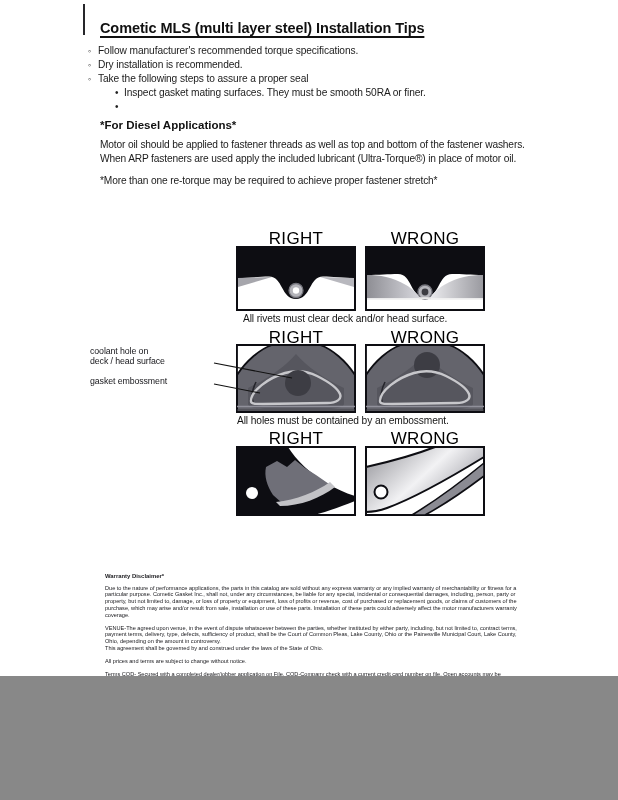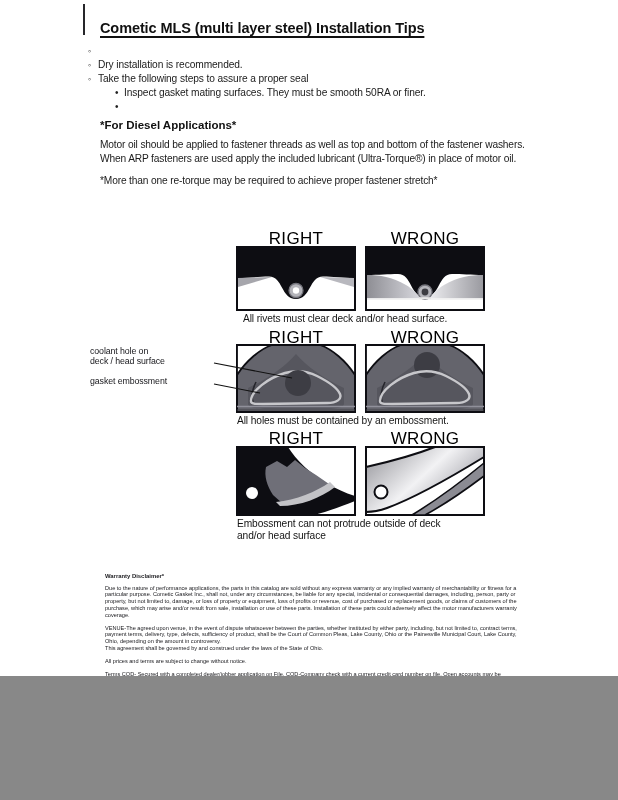--- a/index.html
+++ b/index.html
@@ -61,20 +61,21 @@
 <body>
 
 <div class="page">
   <div class="scan-edge"></div>
 
   <h1 class="title">Cometic MLS (multi layer steel) Installation Tips</h1>
 
   <div class="tips">
     <div class="bullet-row">
       <span class="bmark">◦</span>
+      <span>Follow manufacturer's recommended torque specifications.</span>
     </div>
     <div class="bullet-row">
       <span class="bmark">◦</span>
       <span>Dry installation is recommended.</span>
     </div>
     <div class="bullet-row">
       <span class="bmark">◦</span>
       <span>Take the following steps to assure a proper seal</span>
     </div>
     <div class="bullet-row sub">
@@ -189,22 +190,20 @@
             <stop offset="0.55" stop-color="#f2f2f4"></stop>
             <stop offset="1" stop-color="#9a9aa2"></stop>
         </linearGradient>
       </defs>
       <rect x="1" y="1" width="118" height="68" fill="#ffffff" stroke="#0d0d12" stroke-width="2"></rect>
       <path d="M1,21 C28,15 52,8 70,1 L119,1 L119,11 C88,30 52,51 22,62 C14,65 7,66 1,66 Z" fill="url(#gd)" stroke="#0d0d12" stroke-width="2"></path>
       <path d="M47,69 C70,55 96,36 119,17 L119,30 C99,45 75,61 60,69 Z" fill="#8b8b93" stroke="#0d0d12" stroke-width="1.6"></path>
       <circle cx="16" cy="46" r="6.5" fill="#ffffff" stroke="#0d0d12" stroke-width="2"></circle>
     </svg>
 
-    <div class="dg-caption pre">Embossment can not protrude outside of deck
-and/or head surface</div>
   </div>
 
   <div class="warranty">
     <h3>Warranty Disclaimer*</h3>
     <p>Due to the nature of performance applications, the parts in this catalog are sold without any express warranty or any implied warranty of merchantability or fitness for a particular purpose.  Cometic Gasket Inc., shall not, under any circumstances, be liable for any special, incidental or consequential damages, including, person, party or property, but not limited to, damage, or loss of property or equipment, loss of profits or revenue, cost of purchased or replacement goods, or claims of customers of the purchase, which may arise and/or result from sale, installation or use of these parts.  Installation of these parts could adversely affect the motor manufacturers warranty coverage.</p>
     <p class="pre">VENUE-The agreed upon venue, in the event of dispute whatsoever between the parties, whether instituted by either party, including, but not limited to, contract terms, payment terms, delivery, type, defects, sufficiency of product, shall be the Court of Common Pleas, Lake County, Ohio or the Painesville Municipal Court, Lake County, Ohio, depending on the amount in controversy.
 This agreement shall be governed by and construed under the laws of the State of Ohio.</p>
     <p>All prices and terms are subject to change without notice.</p>
     <p>Terms COD- Secured with a completed dealer/jobber application on File, COD-Company check with a current credit card number on file.  Open accounts may be established by well rated firms.  A credit application is available upon request.  Open accounts are due payable Net 30 days from date of invoice.  No statement will be sent.  If an account becomes 60 or more days past due, it is subject to being placed on credit hold.  No orders will be shipped or new orders accepted until past due balance is paid.  If an account becomes 90 or more days past due, it is subject to being placed for collections.  All costs of collection are the responsibility of the customer, including attorney fees, court costs, and other expenses of litigation.</p>
     <p>Returns- Authorized (RGA) must be obtained in advance on all returns.  A packing slip or invoice number must accompany the merchandise.  No returns after 30 days from invoice date.  All returns are subject to a 25% restocking charge.  All custom designed and custom manufactured gaskets are non-returnable.</p>

